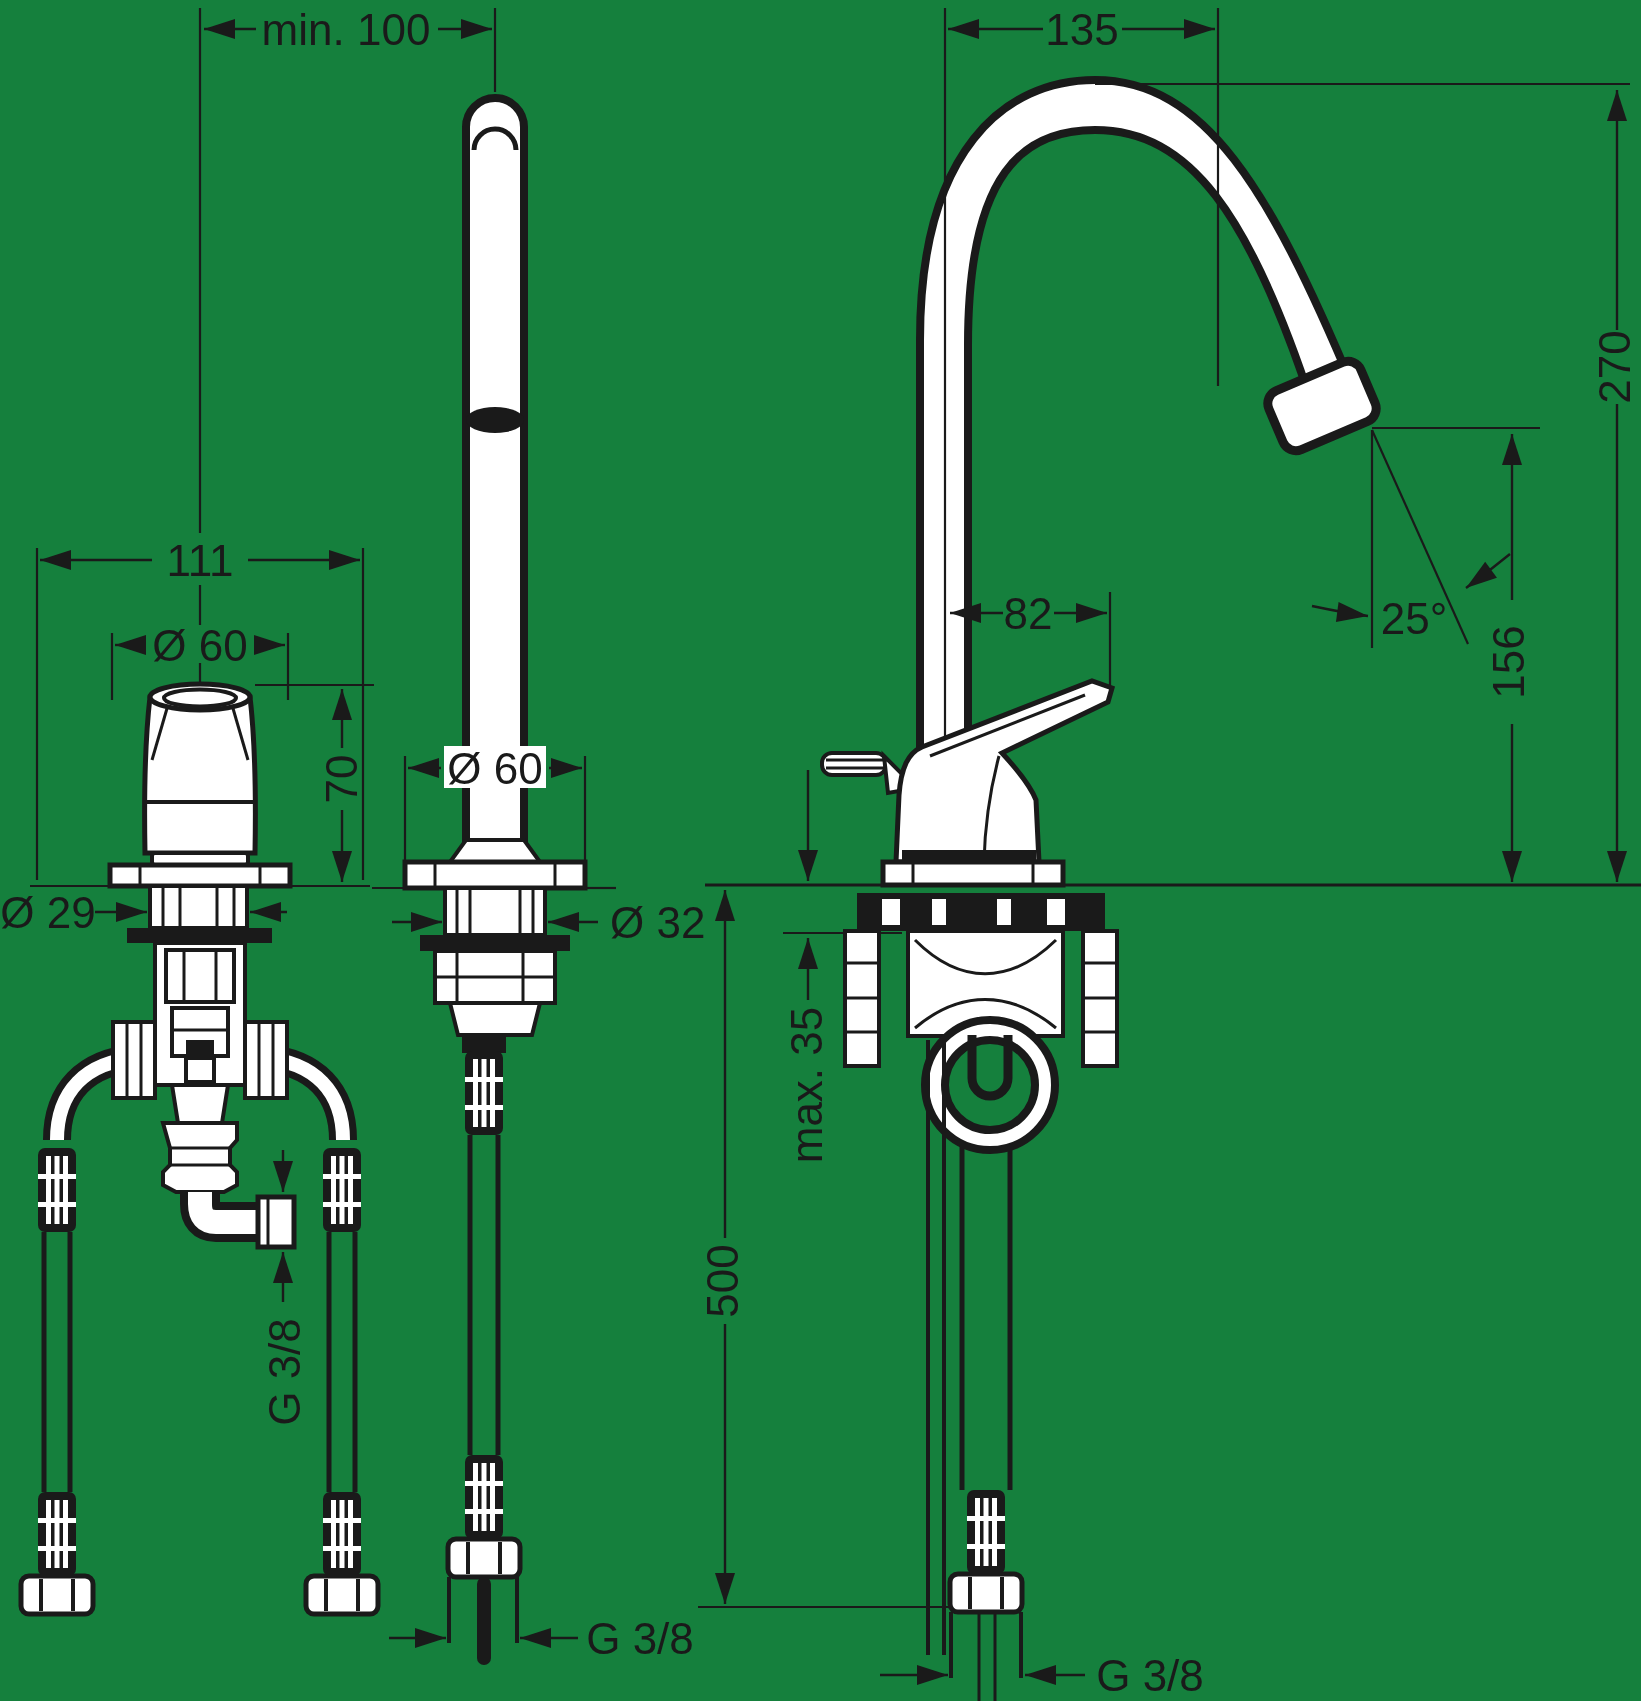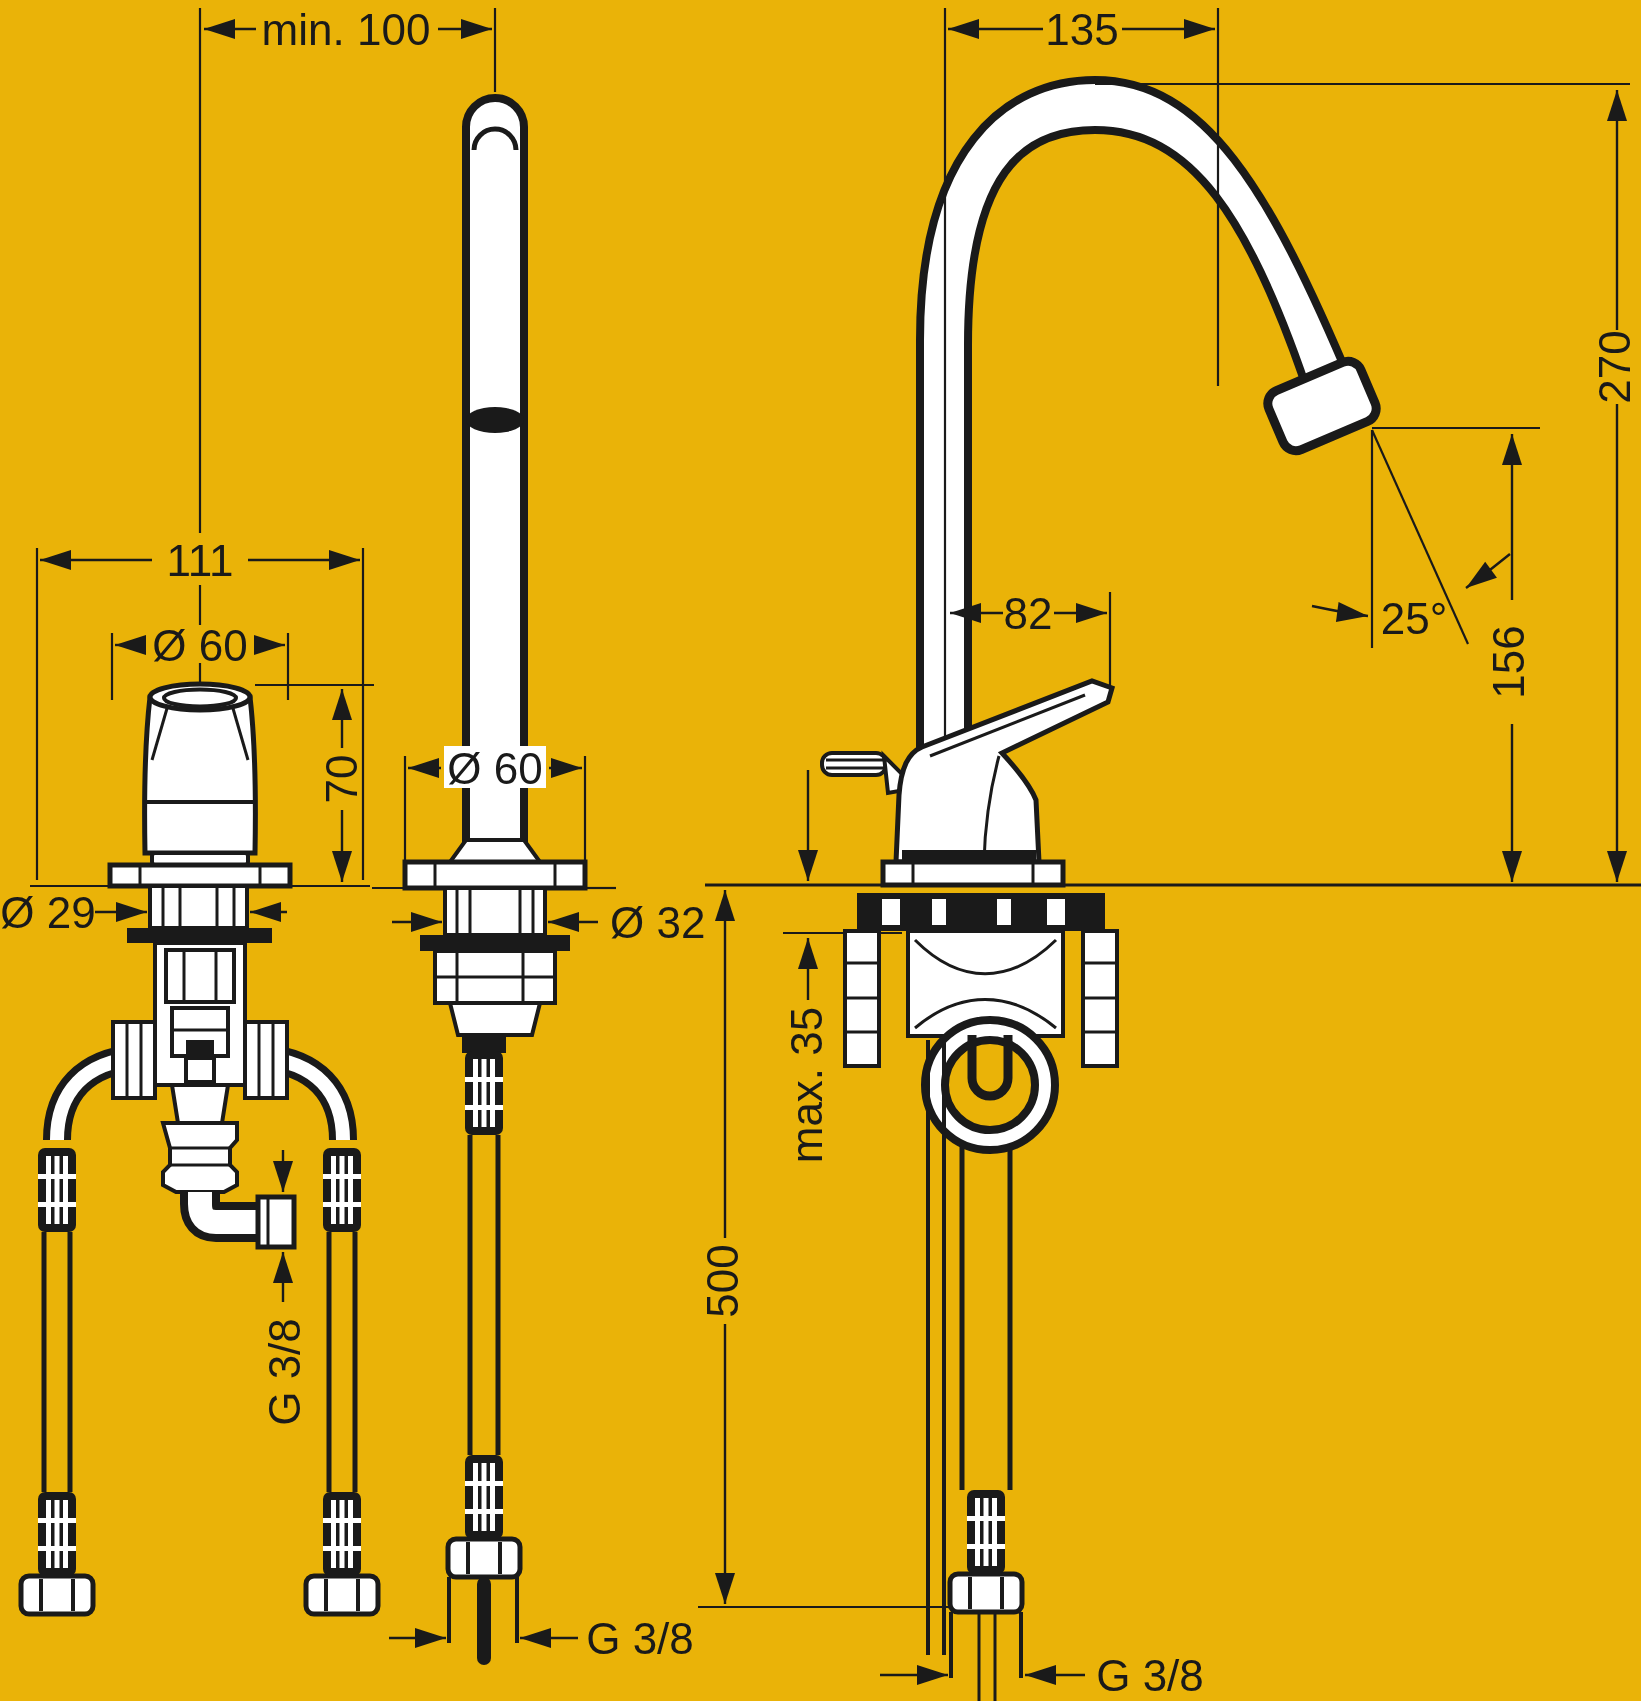--- a/index.html
+++ b/index.html
@@ -1,16 +1,16 @@
 <!DOCTYPE html>
 <html><head>
 <meta charset="utf-8">
 <style>
   html,body{margin:0;padding:0;background:#ffffff;}
-  .stage{width:1641px;height:1701px;position:relative;background:#eab308;}
+  .stage{width:1641px;height:1701px;position:relative;background:#15803d;}
   svg{display:block;}
   .thin{stroke:#1a1a1a;stroke-width:2.2;fill:none;}
   .dim{stroke:#1a1a1a;stroke-width:2.4;fill:none;}
   .o4{stroke:#1a1a1a;stroke-width:4;fill:#ffffff;}
   .o5{stroke:#1a1a1a;stroke-width:5;fill:#ffffff;}
   .o8{stroke:#1a1a1a;stroke-width:8;fill:#ffffff;}
   .ln3{stroke:#1a1a1a;stroke-width:3;fill:none;}
   .ln4{stroke:#1a1a1a;stroke-width:4;fill:none;}
   .ln5{stroke:#1a1a1a;stroke-width:5;fill:none;}
   .blk{fill:#1a1a1a;stroke:none;}

